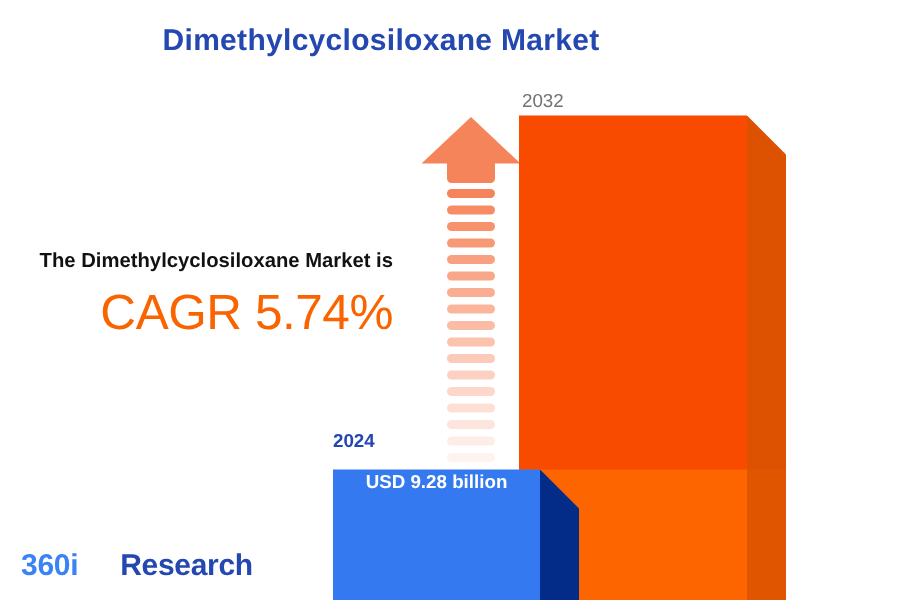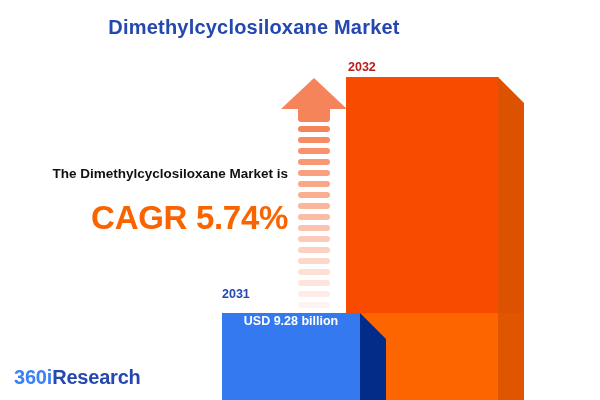--- a/index.html
+++ b/index.html
@@ -25,51 +25,51 @@
     text-align: center;
     font-size: 20px;
     font-weight: bold;
     color: #2447b0;
     letter-spacing: 0.2px;
   }
 
   
   #cagr-block {
     position: absolute;
-    left: 26px; top: 165px;
+    left: 0; top: 165px;
     width: 262px;
     text-align: right;
   }
   #cagr-lead-1, #cagr-lead-2 {
     display: block;
     font-size: 13.5px;
     font-weight: bold;
     color: #111111;
     line-height: 18px;
   }
   #cagr-value {
     display: block;
-    margin-top: 16px;
+    margin-top: 6px;
     font-size: 33px;
-    font-weight: bold;
+    font-weight: normal;
     color: #fa6400;
     line-height: 38px;
     letter-spacing: -0.3px;
   }
 
   
   #logo {
     position: absolute;
     left: 14px; top: 366px;
     font-size: 20px;
     font-weight: bold;
     letter-spacing: -0.2px;
   }
   .logo-a { color: #3b82f6; }
-  .logo-b { color: #2447b0; }
+  .logo-b { color: #2447b0; padding-left: 28px; }
 
   
   #growth-arrow {
     position: absolute;
     left: 281px; top: 78px;
     width: 66px; height: 215px;
   }
   #arrow-head {
     position: absolute;
     left: 0; top: 0;
@@ -90,22 +90,22 @@
     left: 17px;
     width: 32px; height: 6px;
     border-radius: 3px;
   }
 
   
   #bar-2032-label {
     position: absolute;
     left: 348px; top: 60px;
     font-size: 12.5px;
-    font-weight: bold;
-    color: #b91c1c;
+    font-weight: normal;
+    color: #737373;
   }
   #bar-2032-side {
     position: absolute;
     left: 498px; top: 77px;
     width: 26px; height: 323px;
     background: #dd5200;
     clip-path: polygon(0 0, 100% 26px, 100% 100%, 0 100%);
   }
   #bar-2032 {
     position: absolute;
@@ -203,21 +203,21 @@
         <div class="arrow-seg" style="top: 246px; background: rgba(246, 132, 90, 0);"></div>
       </div>
   </div>
 
   <div id="bar-2032-label">2032</div>
   <div id="bar-2032-side"></div>
   <div id="bar-2032"></div>
   <div id="bar-2032-lower"></div>
   <div id="bar-2032-side-lower"></div>
 
-  <div id="bar-2024-label">2031</div>
+  <div id="bar-2024-label">2024</div>
   <div id="bar-2024-side"></div>
   <div id="bar-2024"></div>
   <div id="bar-2024-value">USD 9.28 billion</div>
 
   <div id="logo">
     <span class="logo-a">360i</span><span class="logo-b">Research</span>
   </div>
 
 </div>
 

